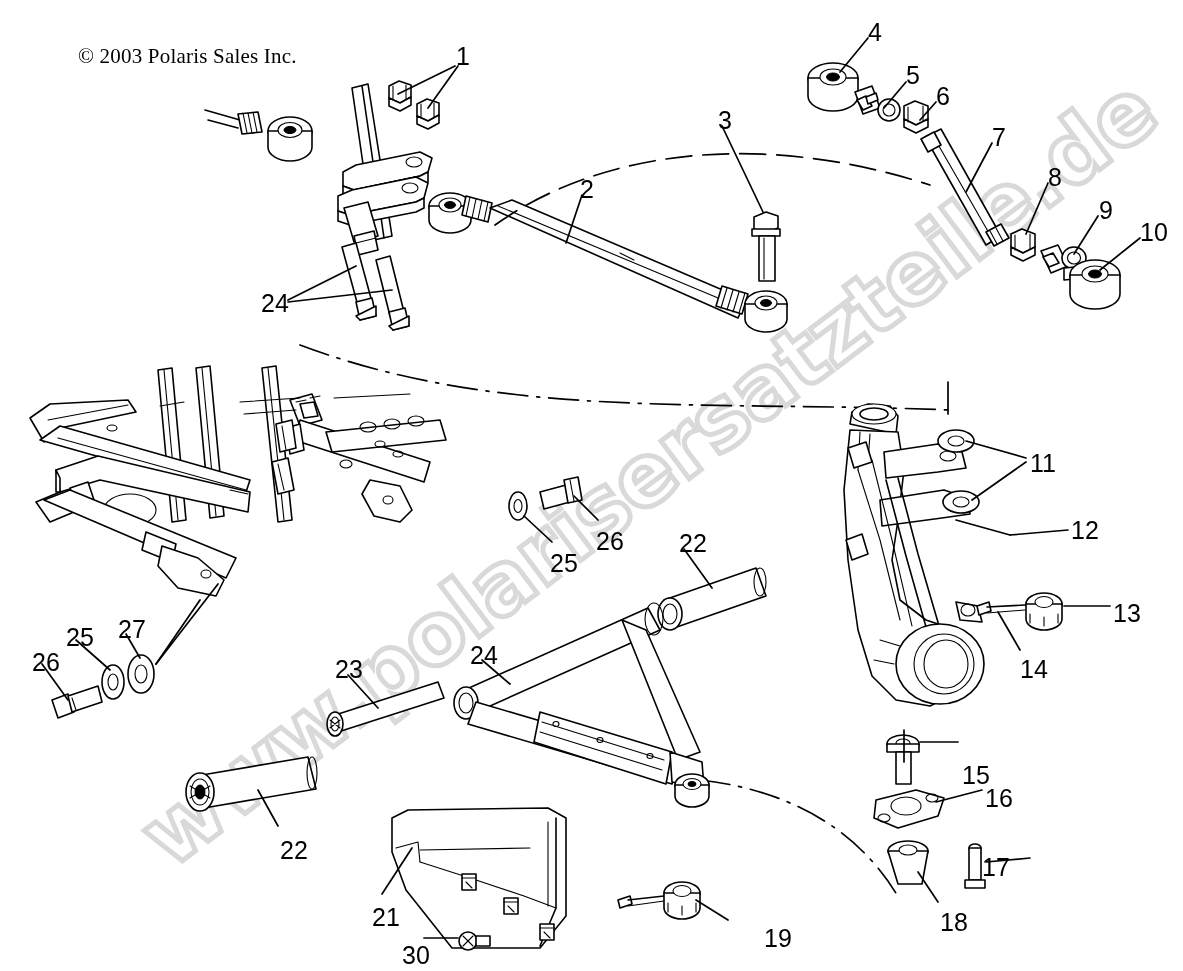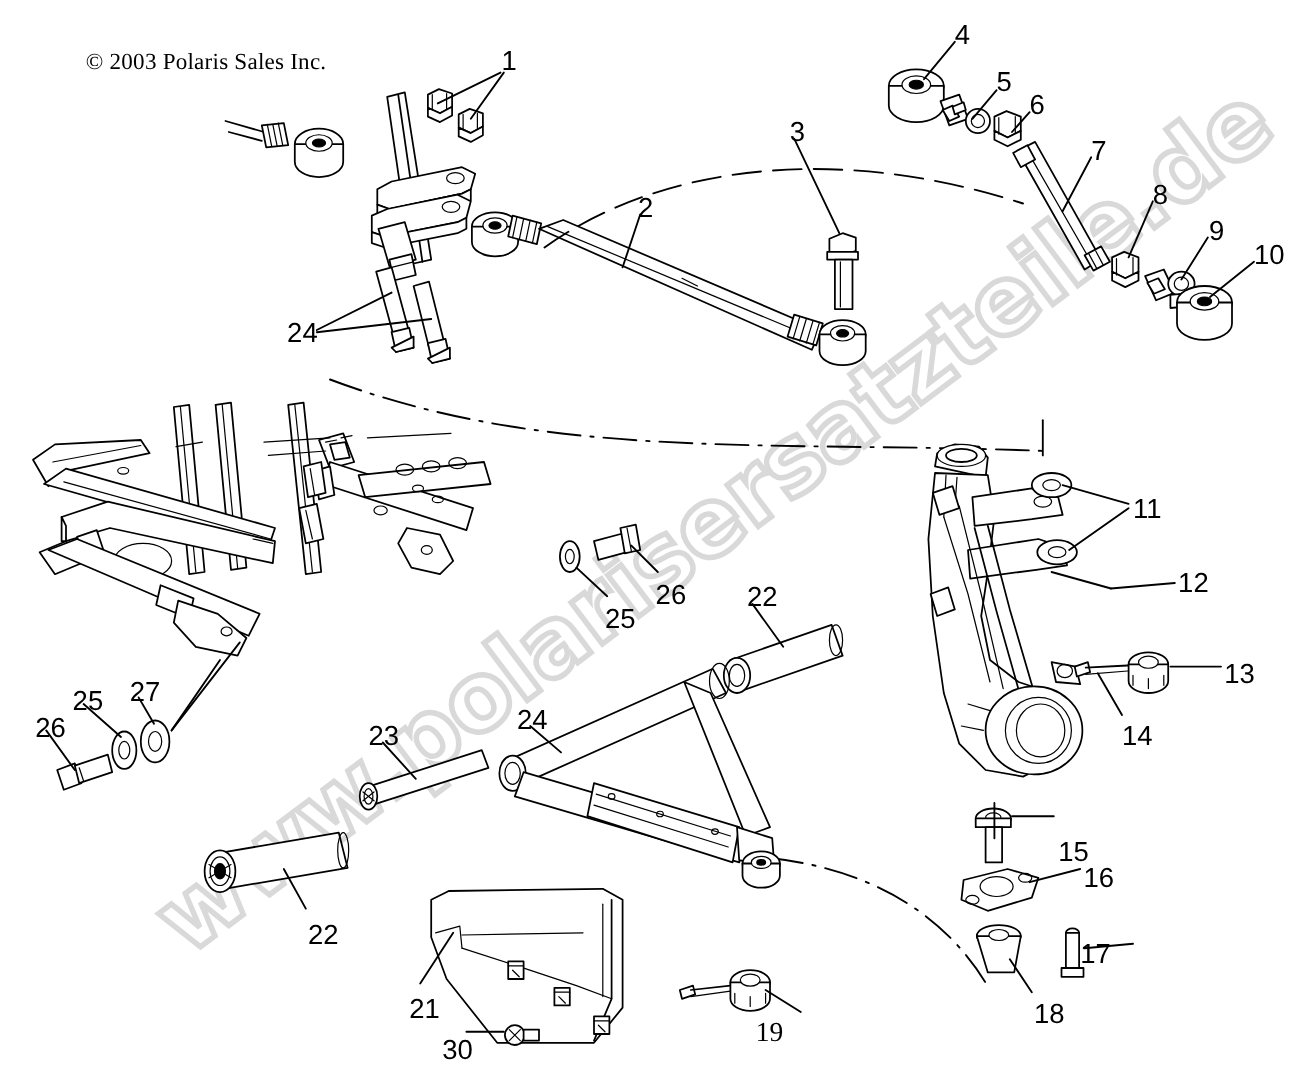--- a/index.html
+++ b/index.html
@@ -510,21 +510,21 @@
   <div class="callout" style="left:1099px;top:198px;">9</div>
   <div class="callout" style="left:1140px;top:220px;text-align:center;">10</div>
   <div class="callout" style="left:1030px;top:451px;">11</div>
   <div class="callout" style="left:1071px;top:518px;">12</div>
   <div class="callout" style="left:1113px;top:601px;text-align:center;">13</div>
   <div class="callout" style="left:1020px;top:657px;">14</div>
   <div class="callout" style="left:962px;top:763px;">15</div>
   <div class="callout" style="left:985px;top:786px;">16</div>
   <div class="callout" style="left:982px;top:855px;">17</div>
   <div class="callout" style="left:940px;top:910px;">18</div>
-  <div class="callout" style="left:687px;top:926px;font-family:Liberation Serif, serif;">19</div>
+  <div class="callout" style="left:764px;top:926px;">19</div>
   <div class="callout" style="left:402px;top:943px;">30</div>
   <div class="callout" style="left:372px;top:905px;">21</div>
   <div class="callout" style="left:679px;top:531px;">22</div>
   <div class="callout" style="left:280px;top:838px;">22</div>
   <div class="callout" style="left:335px;top:657px;">23</div>
   <div class="callout" style="left:470px;top:643px;">24</div>
   <div class="callout" style="left:550px;top:551px;">25</div>
   <div class="callout" style="left:66px;top:625px;">25</div>
   <div class="callout" style="left:596px;top:529px;">26</div>
   <div class="callout" style="left:32px;top:650px;">26</div>

